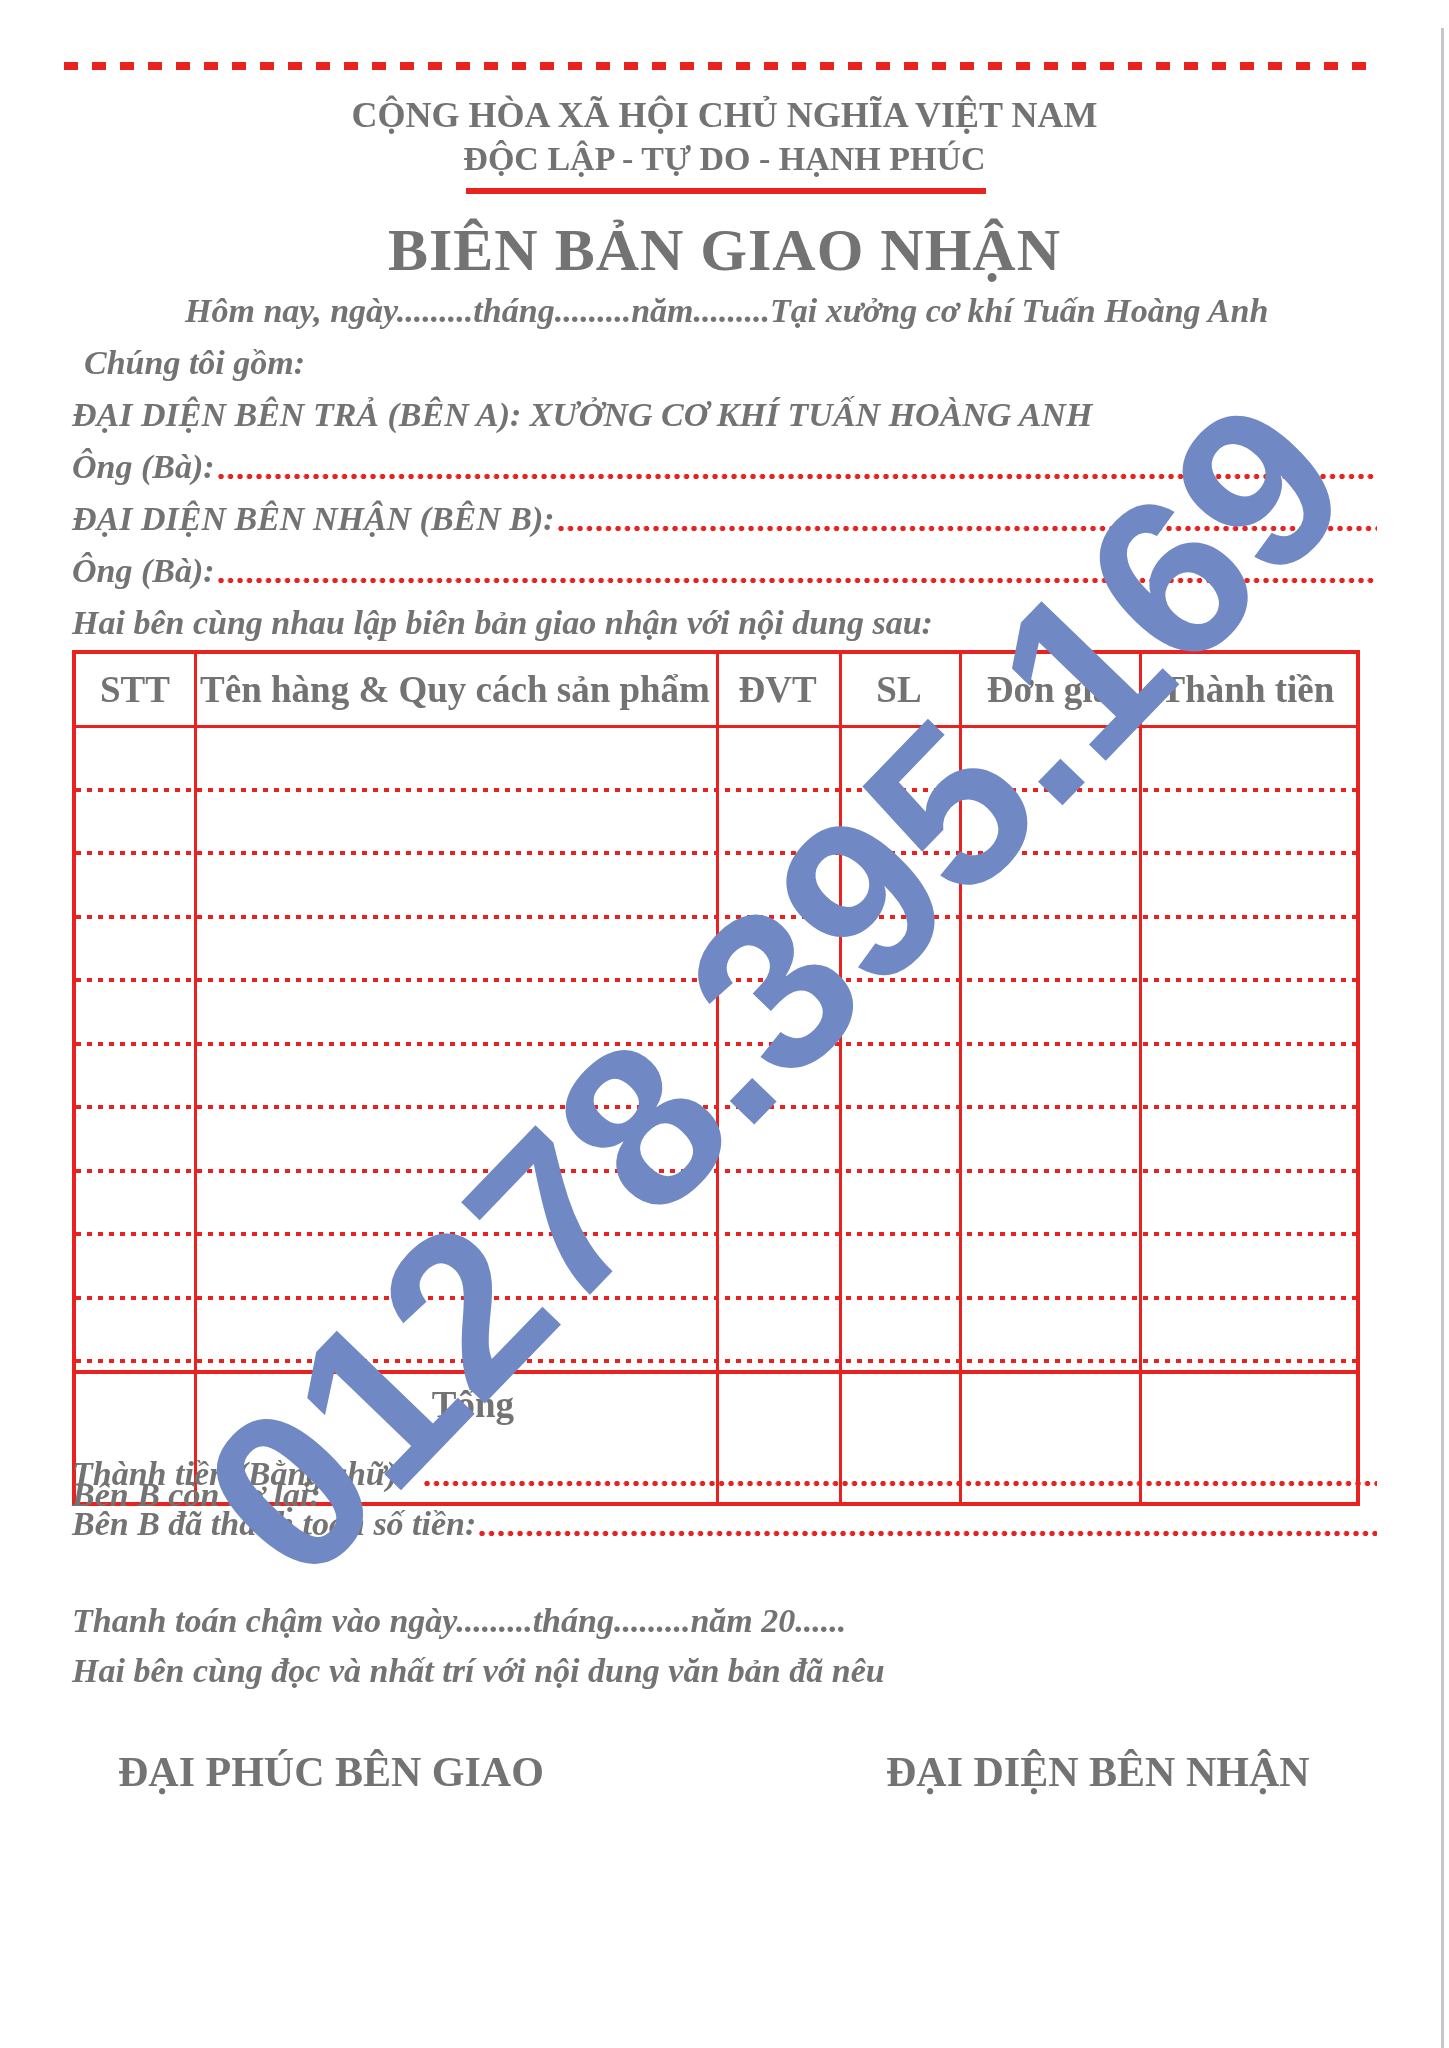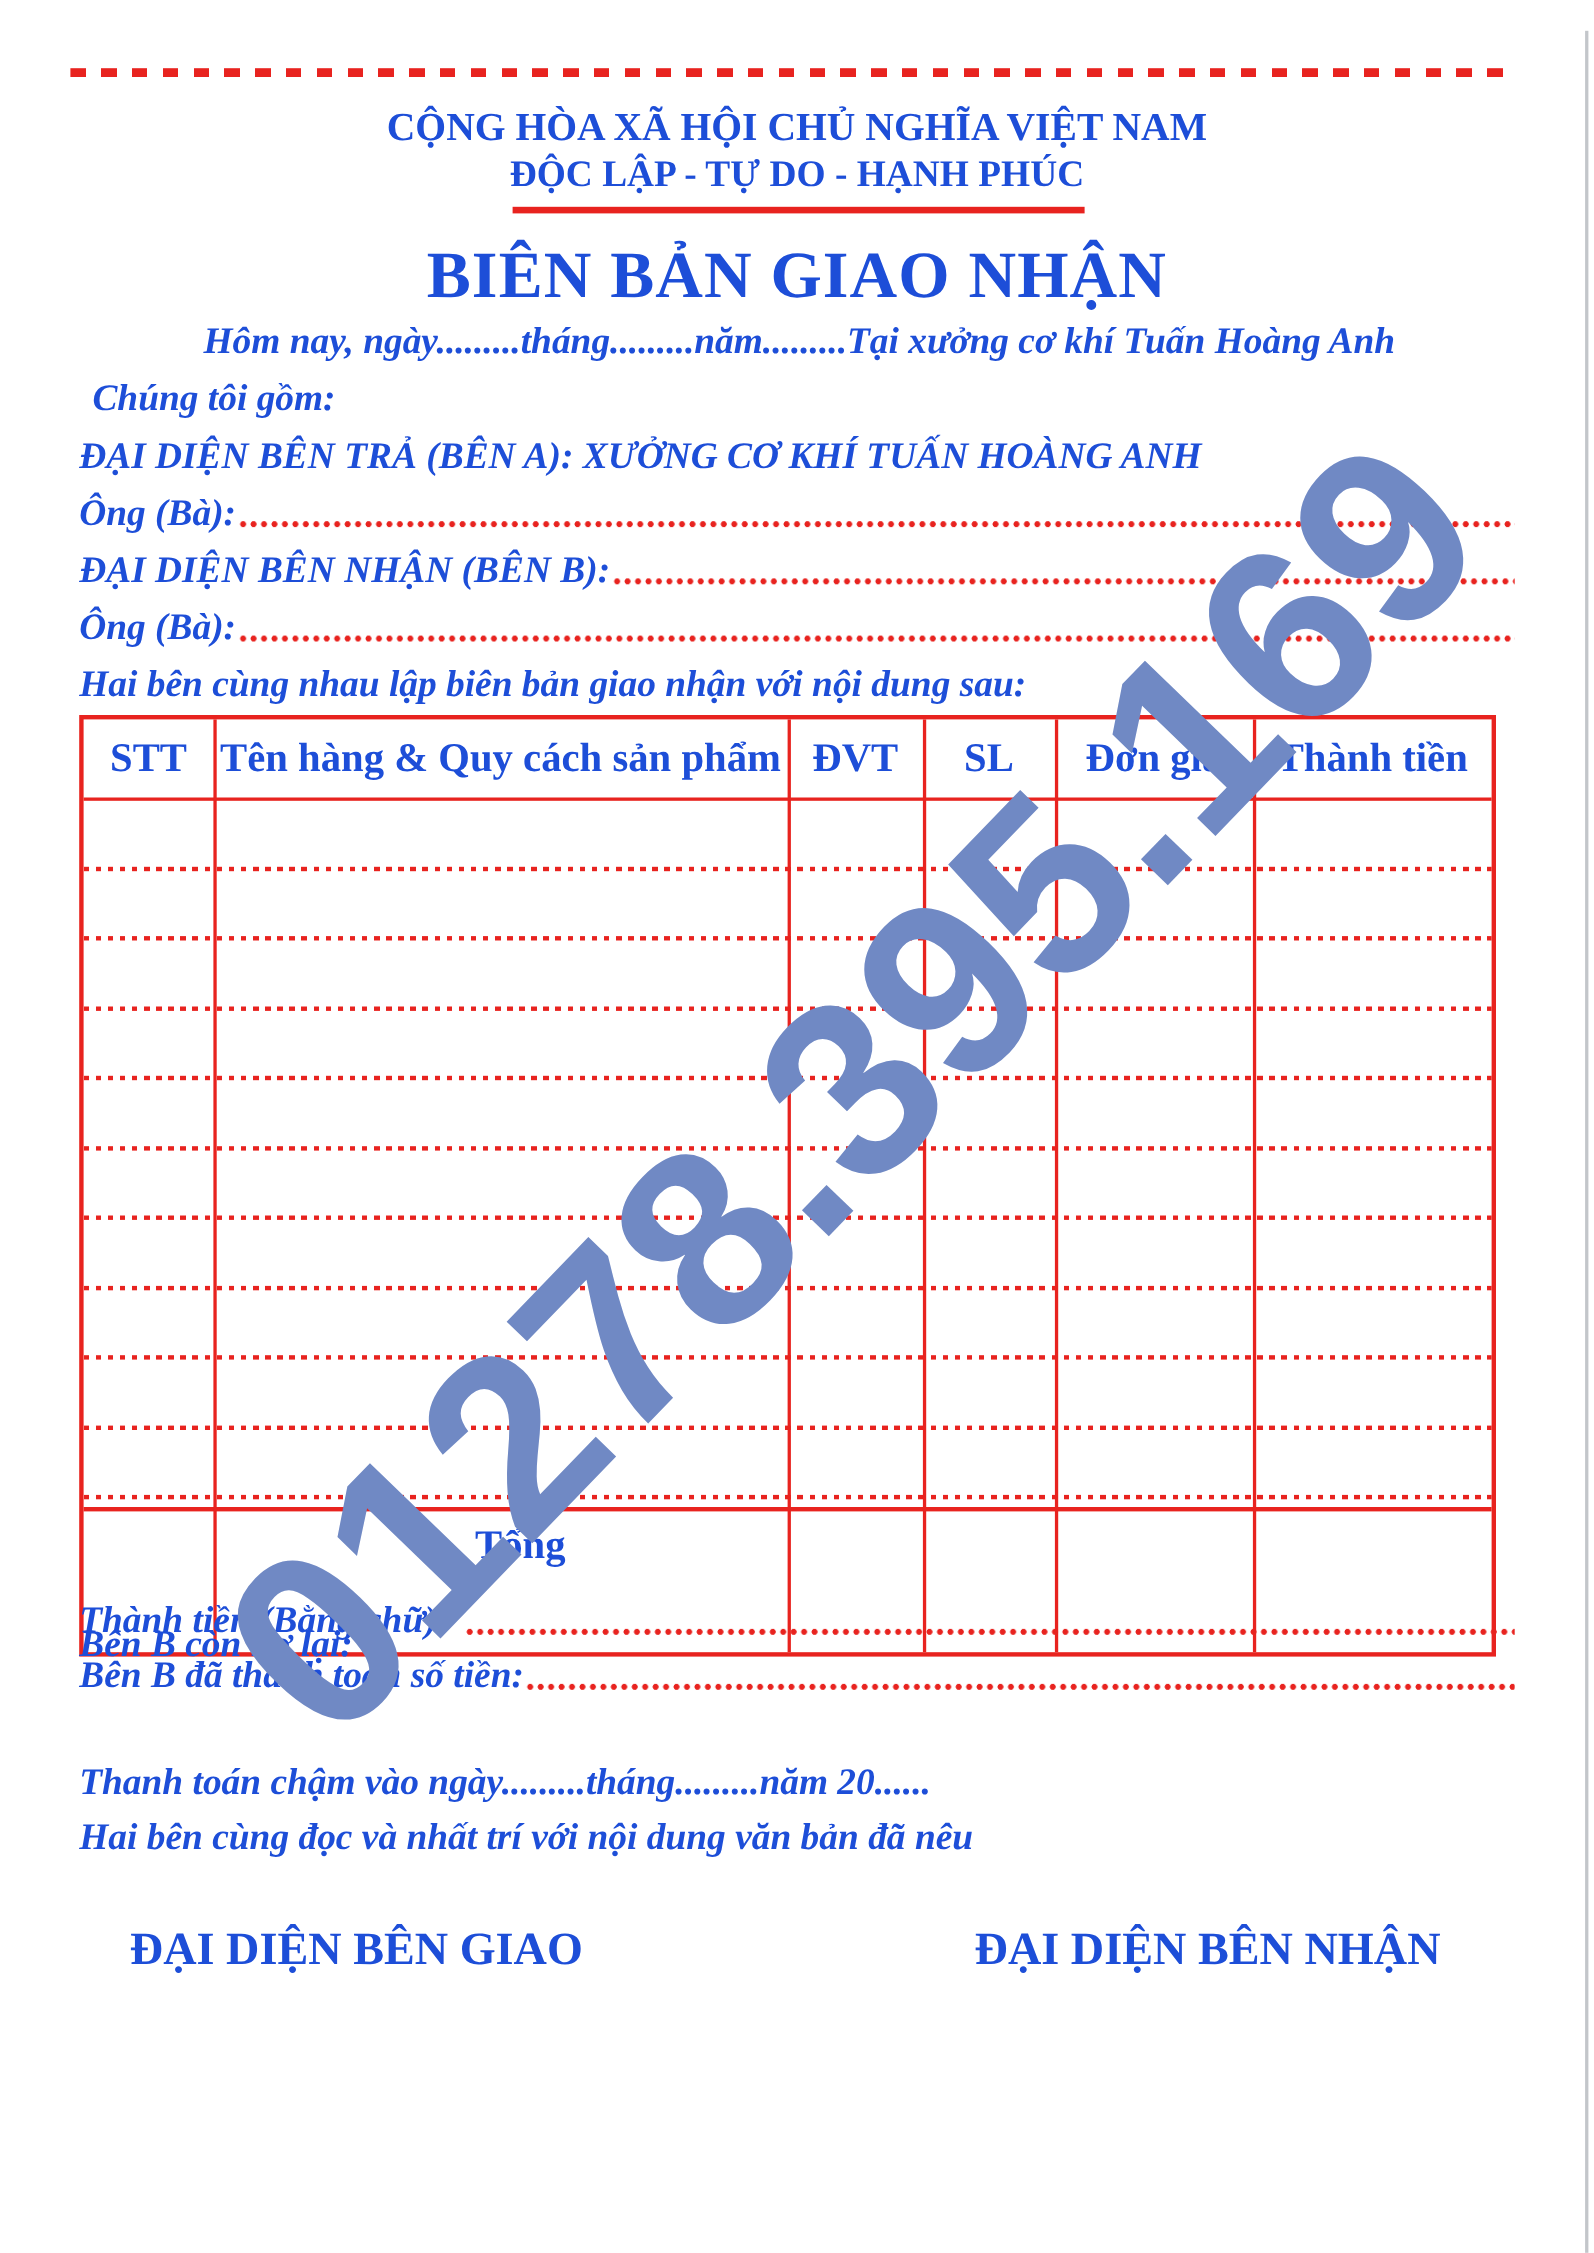--- a/index.html
+++ b/index.html
@@ -1,18 +1,18 @@
 <!DOCTYPE html>
 <html><head>
 <meta charset="utf-8">
 <style>
   html,body{margin:0;padding:0;}
   body{width:1449px;height:2048px;position:relative;background:#ffffff;overflow:hidden;
        font-family:"Liberation Serif", serif;}
-  .red{color:#1d4ed8;}
+  .red{color:#737373;}
   .page{position:absolute;inset:0;}
 
   
   .dash-line{position:absolute;left:64px;top:62px;width:1314px;height:8px;
     background-image:repeating-linear-gradient(90deg,#e8231f 0 14px,transparent 14px 28px);}
 
   
   .edge-line{position:absolute;left:1441px;top:28px;width:3px;height:2020px;background:#c3c6ca;}
 
   .center{position:absolute;left:0;right:0;text-align:center;}
@@ -145,18 +145,18 @@
   <div class="tline red" style="top:1476px;flex-direction:column;">
     <span>Bên B còn nợ lại:</span>
     <span class="leader"></span>
   </div>
 
   <div class="tline red" style="top:1602px;">Thanh toán chậm vào ngày.........tháng.........năm 20......</div>
 
   <div class="tline red" style="top:1652px;">Hai bên cùng đọc và nhất trí với nội dung văn bản đã nêu</div>
 
 
-  <div class="sign sign-left red">ĐẠI DIỆN BÊN GIAO</div>
+  <div class="sign sign-left red">ĐẠI PHÚC BÊN GIAO</div>
   <div class="sign sign-right red">ĐẠI DIỆN BÊN NHẬN</div>
 
   <div class="watermark">01278.395.169</div>
 
 </div>
 
 </body></html>

